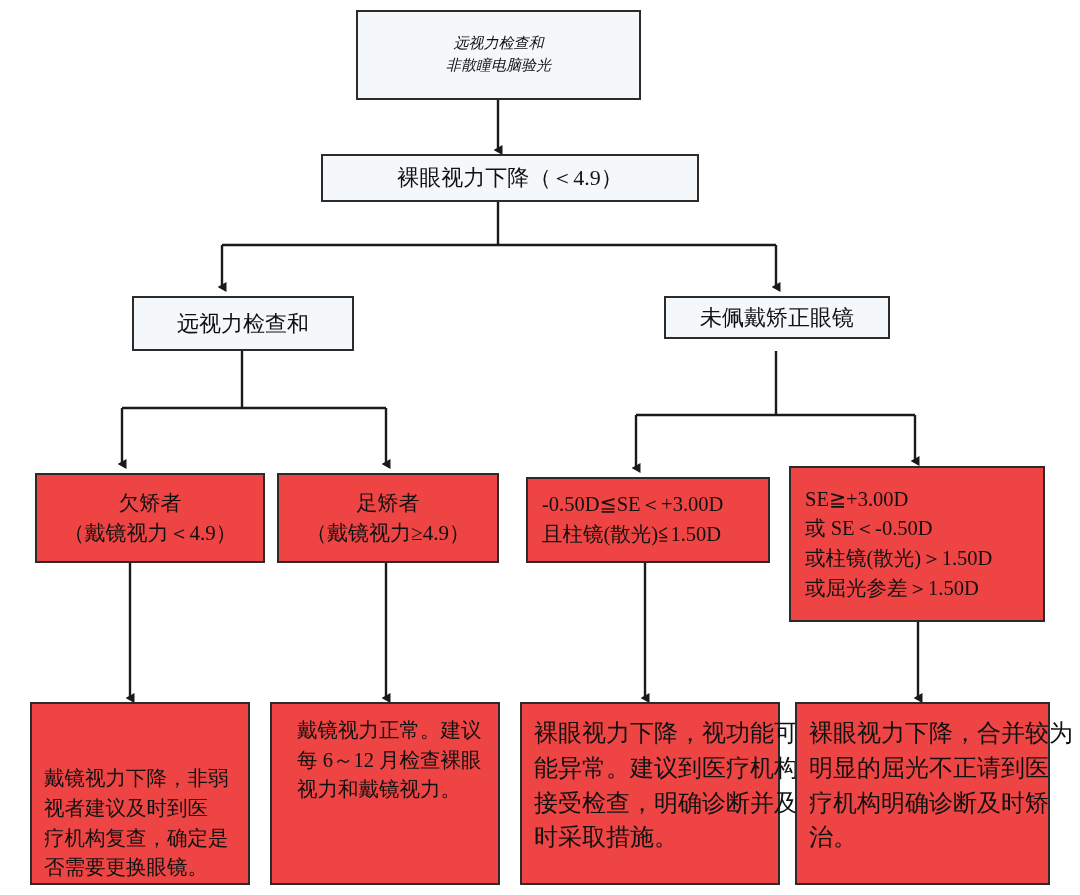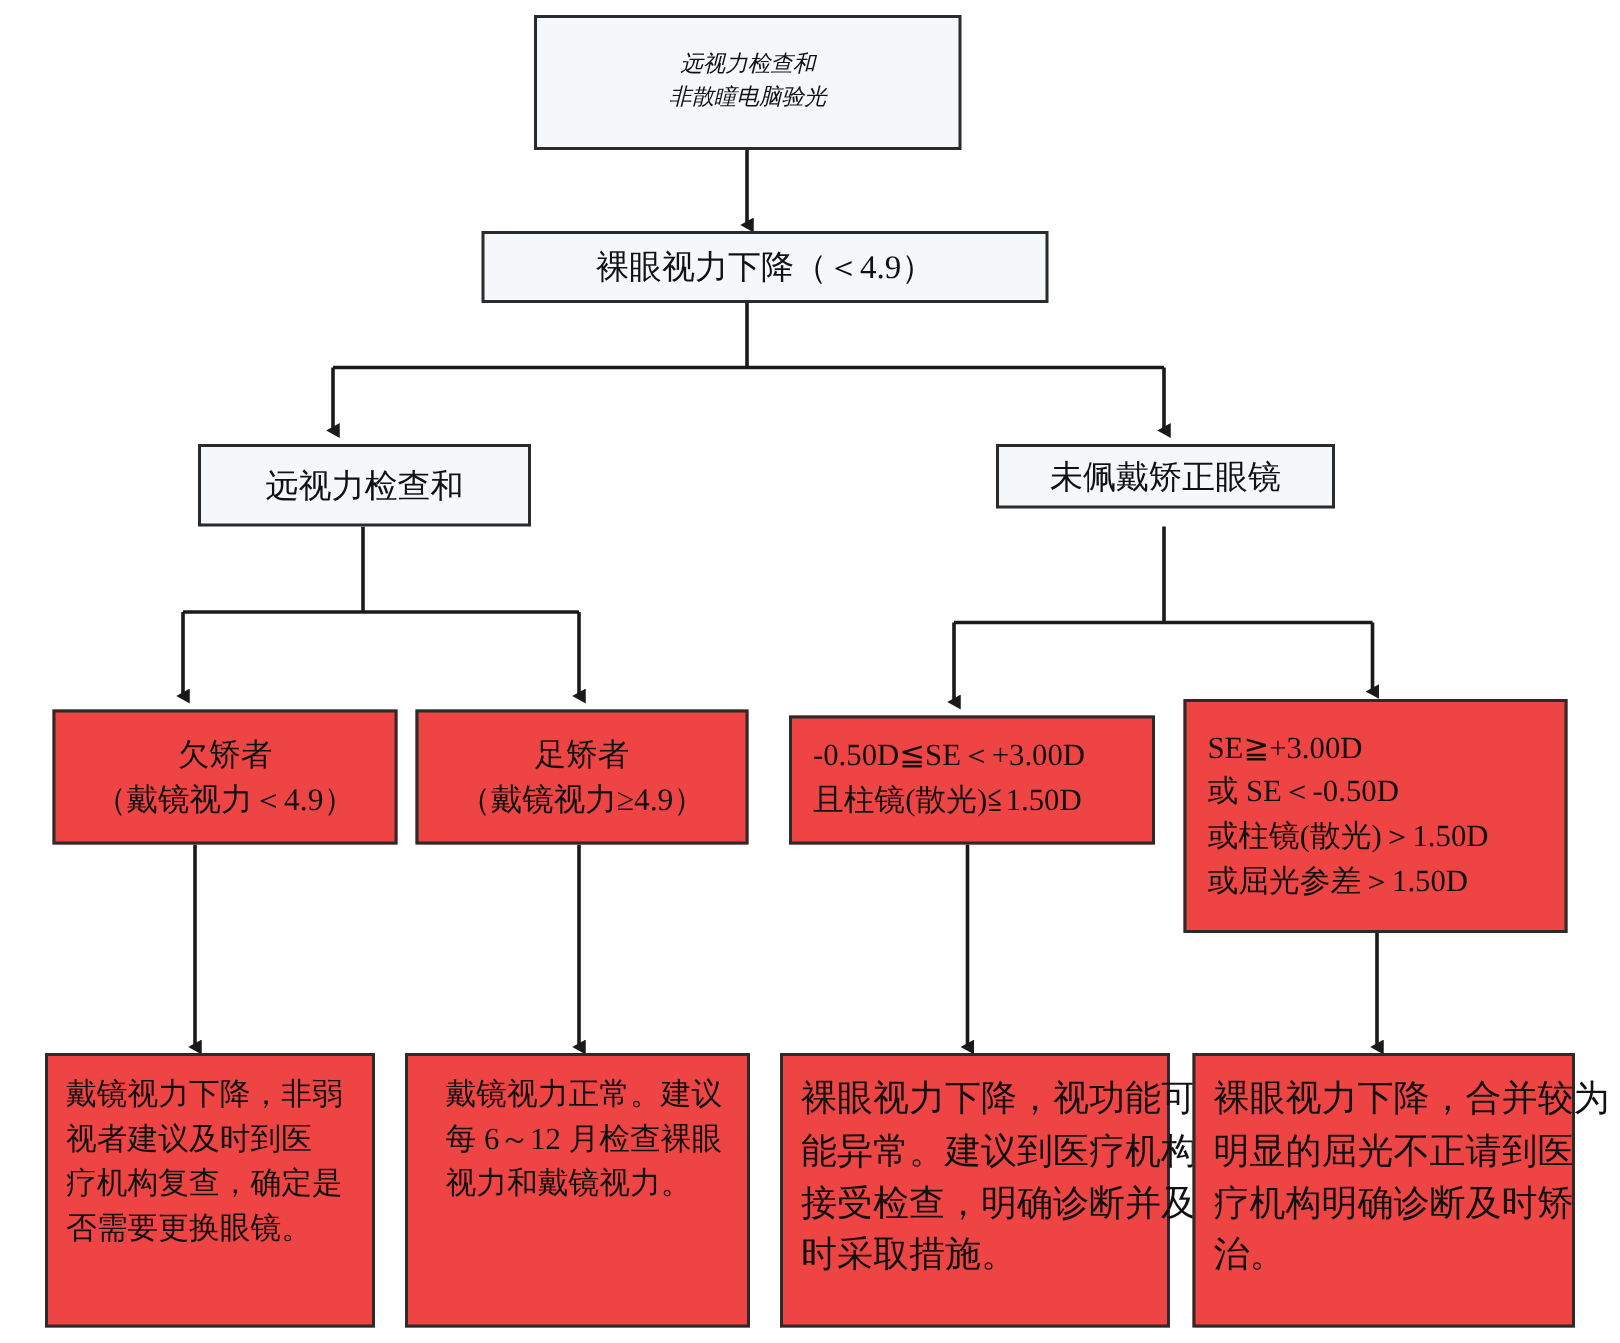--- a/index.html
+++ b/index.html
@@ -126,21 +126,21 @@
     <span class="line">且柱镜(散光)≦1.50D</span>
   </div>
 
   <div class="node plain left fs-21" style="left:789px; top:466px; width:256px; height:156px;">
     <span class="line">SE≧+3.00D</span>
     <span class="line">或 SE＜-0.50D</span>
     <span class="line">或柱镜(散光)＞1.50D</span>
     <span class="line">或屈光参差＞1.50D</span>
   </div>
 
-  <div class="node plain just fs-21" style="left:30px; top:702px; width:220px; height:183px; justify-content:flex-start; padding-top:12px;">
+  <div class="node plain just fs-21" style="left:30px; top:702px; width:220px; height:183px; justify-content:flex-end; padding-top:12px;">
     <span class="line">戴镜视力下降，非弱</span>
     <span class="line">视者建议及时到医</span>
     <span class="line">疗机构复查，确定是</span>
     <span class="line">否需要更换眼镜。</span>
   </div>
 
   <div class="node plain just fs-21" style="left:270px; top:702px; width:230px; height:183px; justify-content:flex-start; padding-top:12px;padding-left:13px;">
     <span class="line">戴镜视力正常。建议</span>
     <span class="line">每 6～12 月检查裸眼</span>
     <span class="line">视力和戴镜视力。</span>

